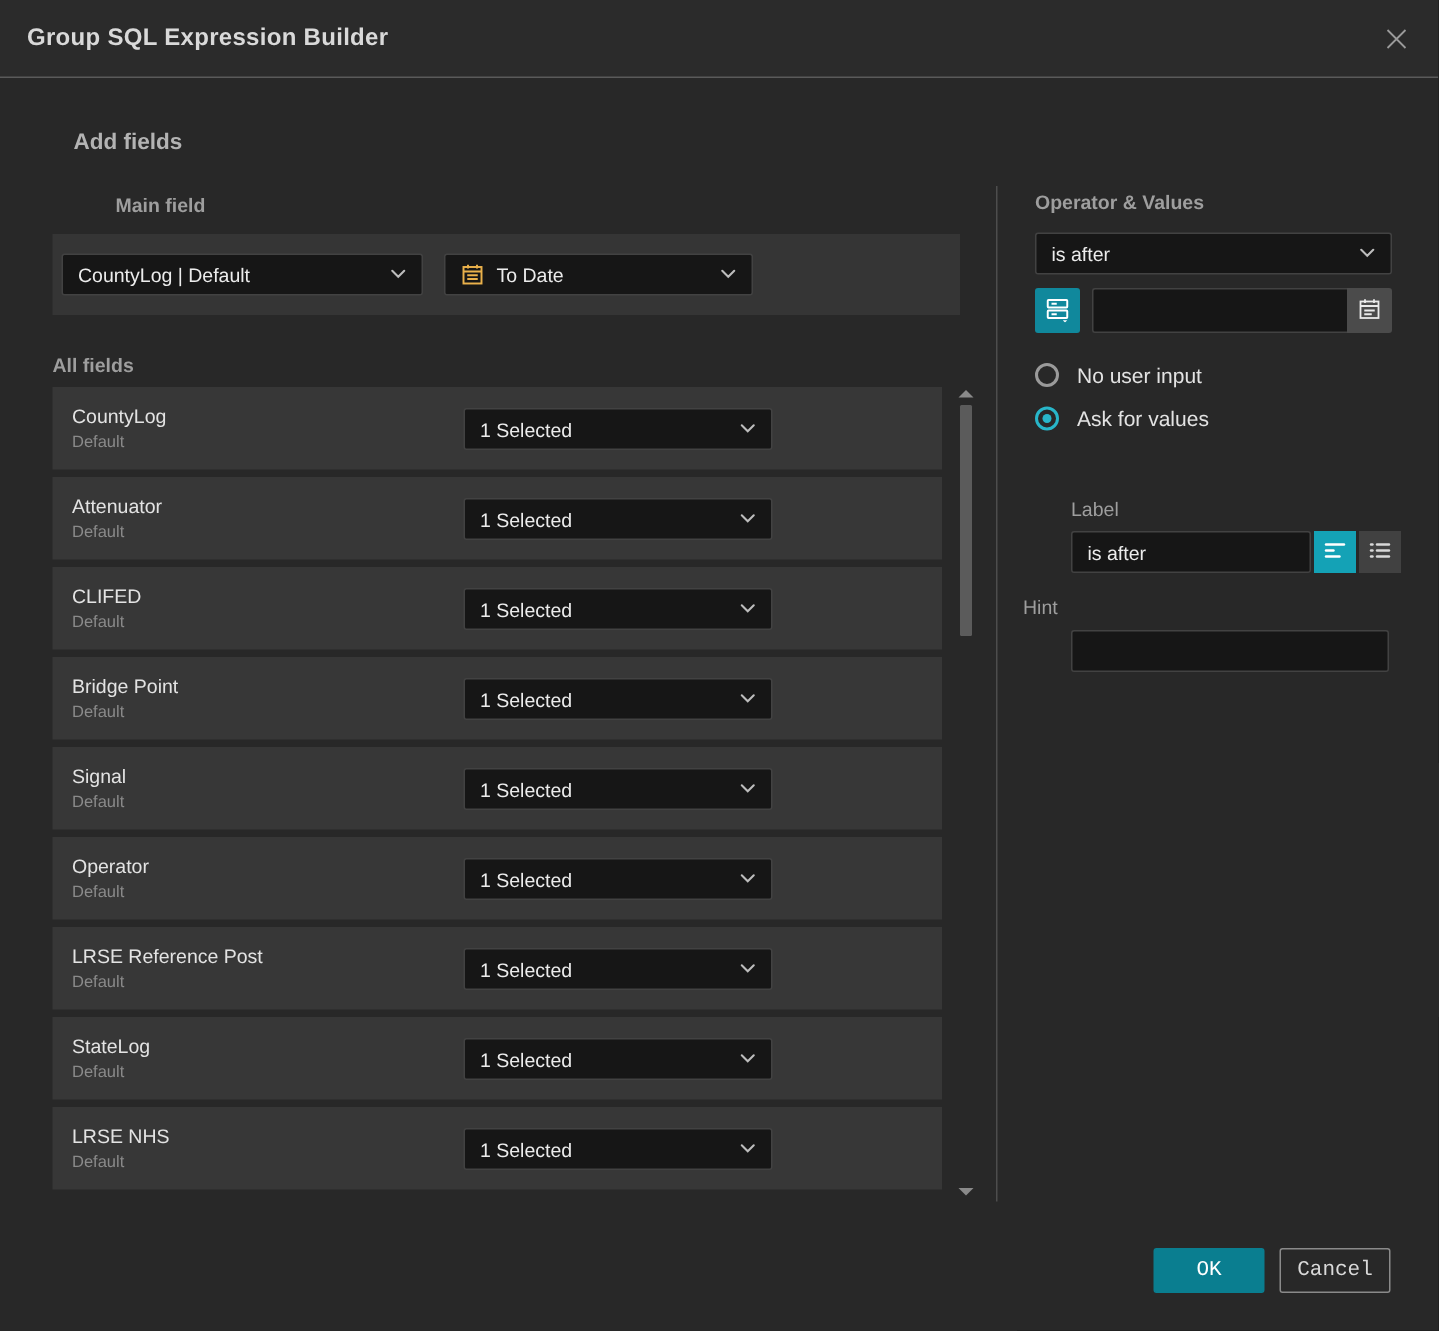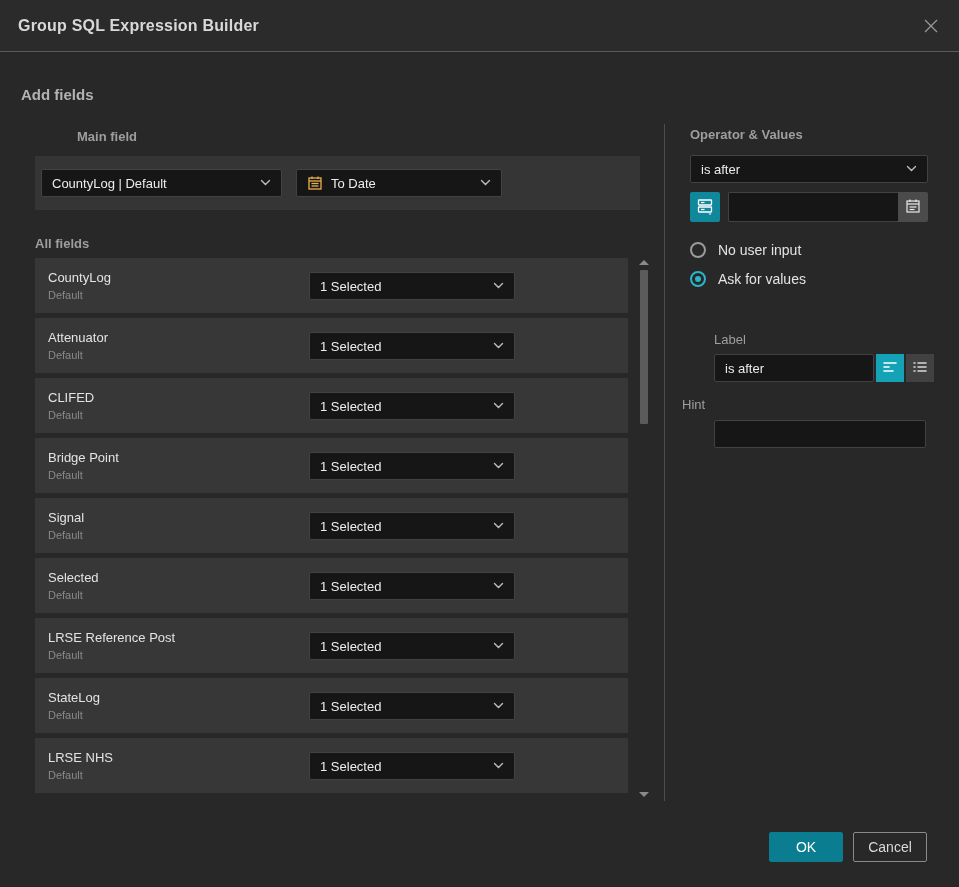--- a/index.html
+++ b/index.html
@@ -12,21 +12,21 @@
   
   .titlebar {
     position:absolute; top:0; left:0; right:0; height:52px;
     display:flex; align-items:center; padding:0 18px;
     border-bottom:1px solid #5a5a5a; background:#2b2b2b;
   }
   .titlebar h1 { font-size:16px; font-weight:700; color:#d9d9d9; letter-spacing:.2px; }
   .close-btn { margin-left:auto; width:20px; height:20px; cursor:pointer; color:#9a9a9a; display:flex; align-items:center; justify-content:center; }
 
   
-  .h-addfields { position:absolute; left:21px; top:86px; font-size:15px; font-weight:700; color:#b3b3b3; }
+  .h-addfields { position:absolute; left:49px; top:86px; font-size:15px; font-weight:700; color:#b3b3b3; }
   .sec-label { position:absolute; font-size:13px; font-weight:700; color:#9e9e9e; }
 
   
   .dd {
     height:28px; background:#161616; border:1px solid #424242; border-radius:2px;
     display:flex; align-items:center; padding:0 10px; font-size:13px; color:#ececec;
     cursor:pointer; user-select:none;
   }
   .dd .chev { margin-left:auto; color:#bdbdbd; display:flex; }
   .txt-input {
@@ -93,21 +93,21 @@
   .icon-btn {
     width:28px; height:28px; border:none; display:flex; align-items:center; justify-content:center;
     cursor:pointer; color:#fff;
   }
   .icon-btn.active { background:#14a2b6; margin-left:2px; }
   .icon-btn.idle { background:#414141; margin-left:2px; color:#d8d8d8; }
   .hint-input { position:absolute; left:714px; top:420px; width:212px; }
 
   
   .footer { position:absolute; right:32px; top:832px; display:flex; }
-  .btn { height:30px; font-size:14px; font-family:Liberation Sans, sans-serif; border-radius:2px; cursor:pointer; }
+  .btn { height:30px; font-size:14px; font-family:Liberation Mono, monospace; border-radius:2px; cursor:pointer; }
   .btn-ok { width:74px; background:#0a7e90; border:1px solid #0a7e90; color:#fff; }
   .btn-cancel { width:74px; margin-left:10px; background:transparent; border:1px solid #8a8a8a; color:#d9d9d9; }
 </style>
 </head>
 <body>
 
 <div class="dialog">
 
   <div class="titlebar">
     <h1>Group SQL Expression Builder</h1>
@@ -222,21 +222,21 @@
         <span class="chev">
           <svg width="11" height="8" viewBox="0 0 11 8">
               <path d="M1.5 1.5 L5.5 5.5 L9.5 1.5" stroke="currentColor" stroke-width="1.4" fill="none" stroke-linecap="round"></path>
             </svg>
         </span>
       </div>
     </div>
 
     <div class="row">
       <div class="names">
-        <div class="fname">Selected</div>
+        <div class="fname">Operator</div>
         <div class="fsub">Default</div>
       </div>
       <div class="dd">
         <span>1 Selected</span>
         <span class="chev">
           <svg width="11" height="8" viewBox="0 0 11 8">
               <path d="M1.5 1.5 L5.5 5.5 L9.5 1.5" stroke="currentColor" stroke-width="1.4" fill="none" stroke-linecap="round"></path>
             </svg>
         </span>
       </div>

